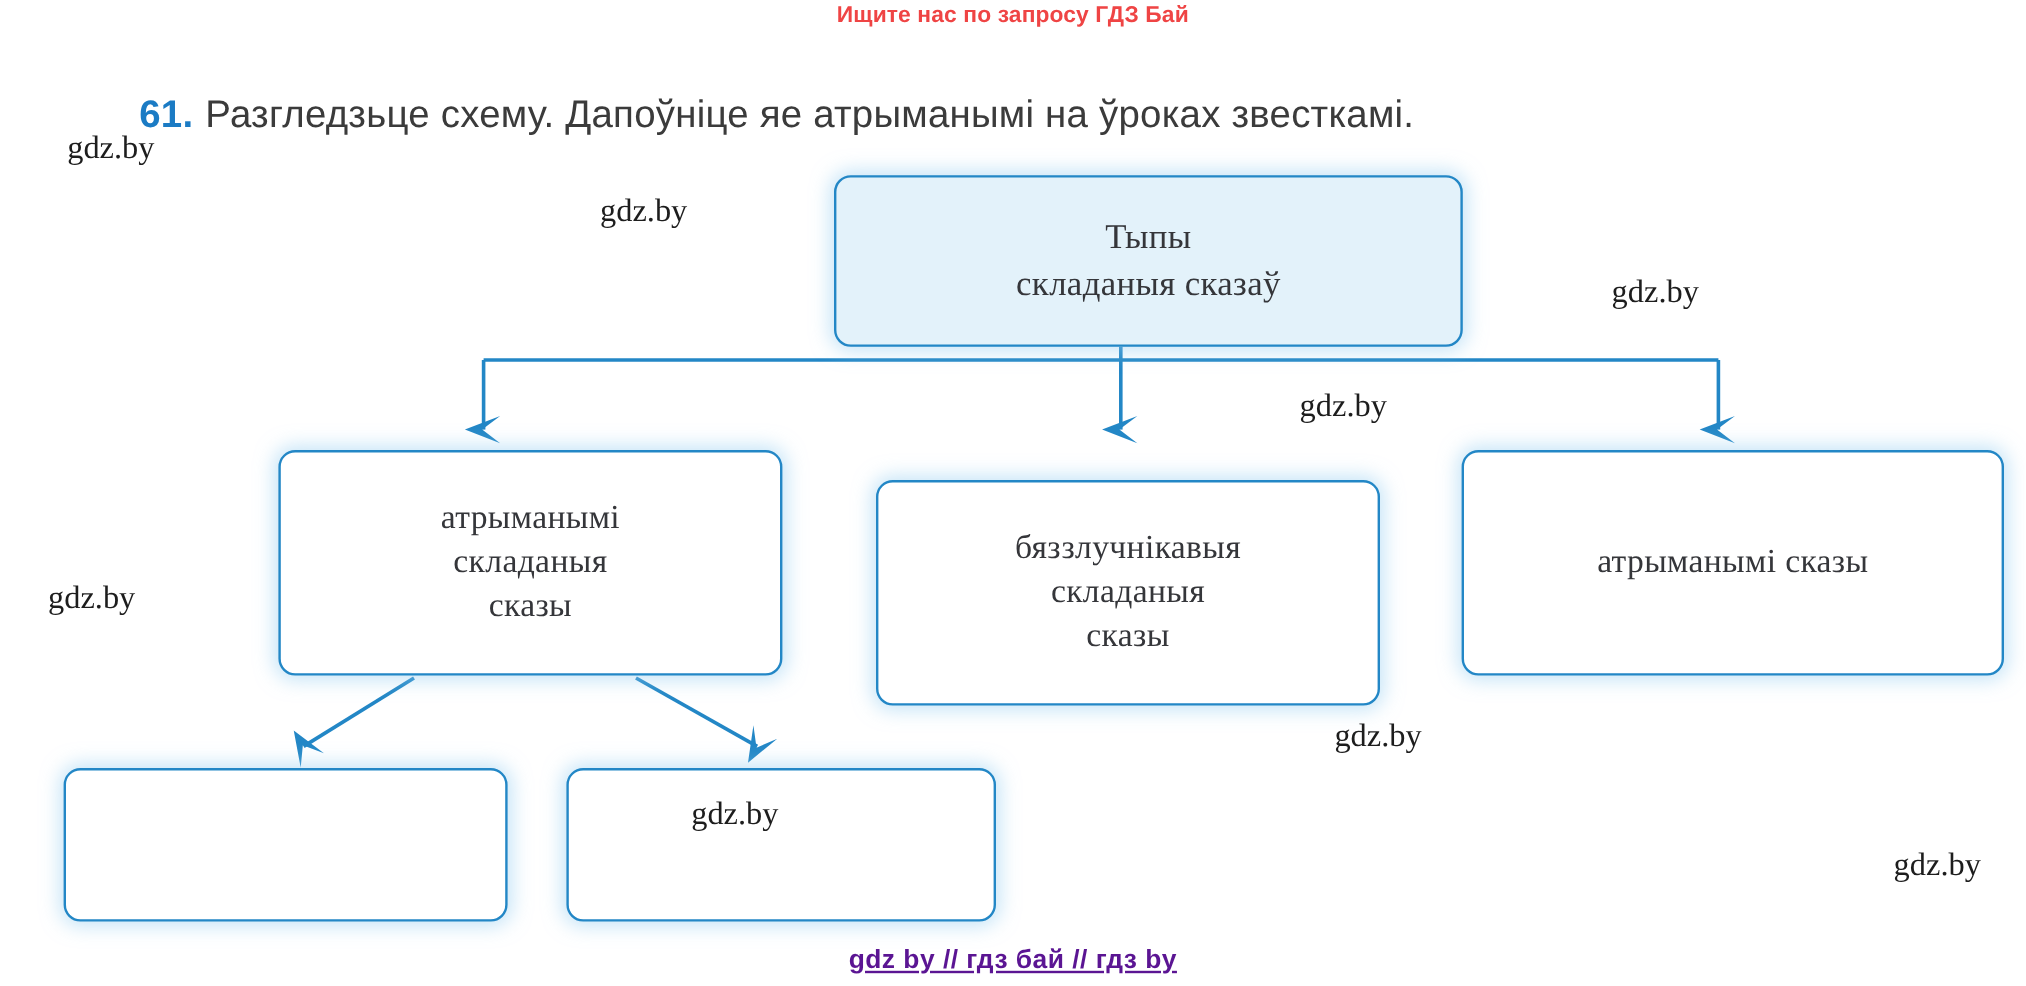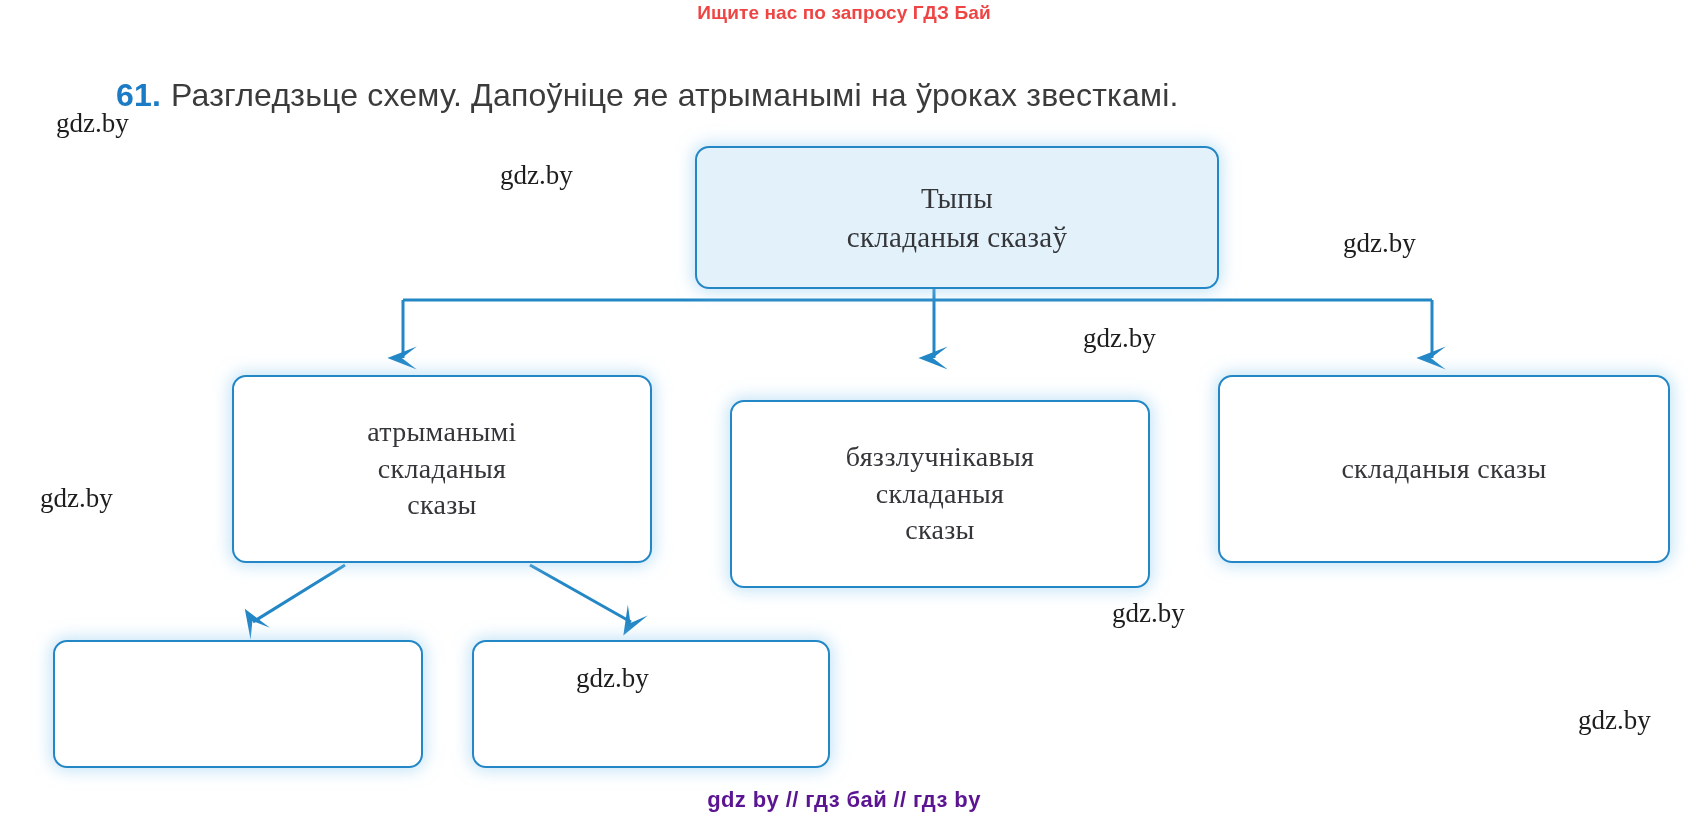--- a/index.html
+++ b/index.html
@@ -95,20 +95,21 @@
   
   .footer {
     position: absolute;
     left: 0; top: 787px;
     width: 100%;
     text-align: center;
     font-size: 22px;
     font-weight: 700;
     color: #5b1593;
     letter-spacing: .4px;
+    text-decoration: underline;
   }
 </style>
 </head>
 <body>
 
 <div id="page">
 
   <div class="promo" style="color: #ef4444;">Ищите нас по запросу ГДЗ Бай</div>
 
   <div class="heading">
@@ -152,21 +153,21 @@
   <div class="node" id="node-l2" style="border-color: rgb(35, 135, 198);">
     <div>
       <div>бяззлучнікавыя</div>
       <div>складаныя</div>
       <div>сказы</div>
     </div>
   </div>
 
   <div class="node" id="node-l3" style="border-color: rgb(35, 135, 198);">
     <div>
-      <div>складаныя сказы</div>
+      <div>атрыманымі сказы</div>
     </div>
   </div>
 
   <div class="node empty" id="node-e1" style="border-color: rgb(35, 135, 198);">
     <span></span>
   </div>
   <div class="node empty" id="node-e2" style="border-color: rgb(35, 135, 198);">
     <span></span>
   </div>
 

